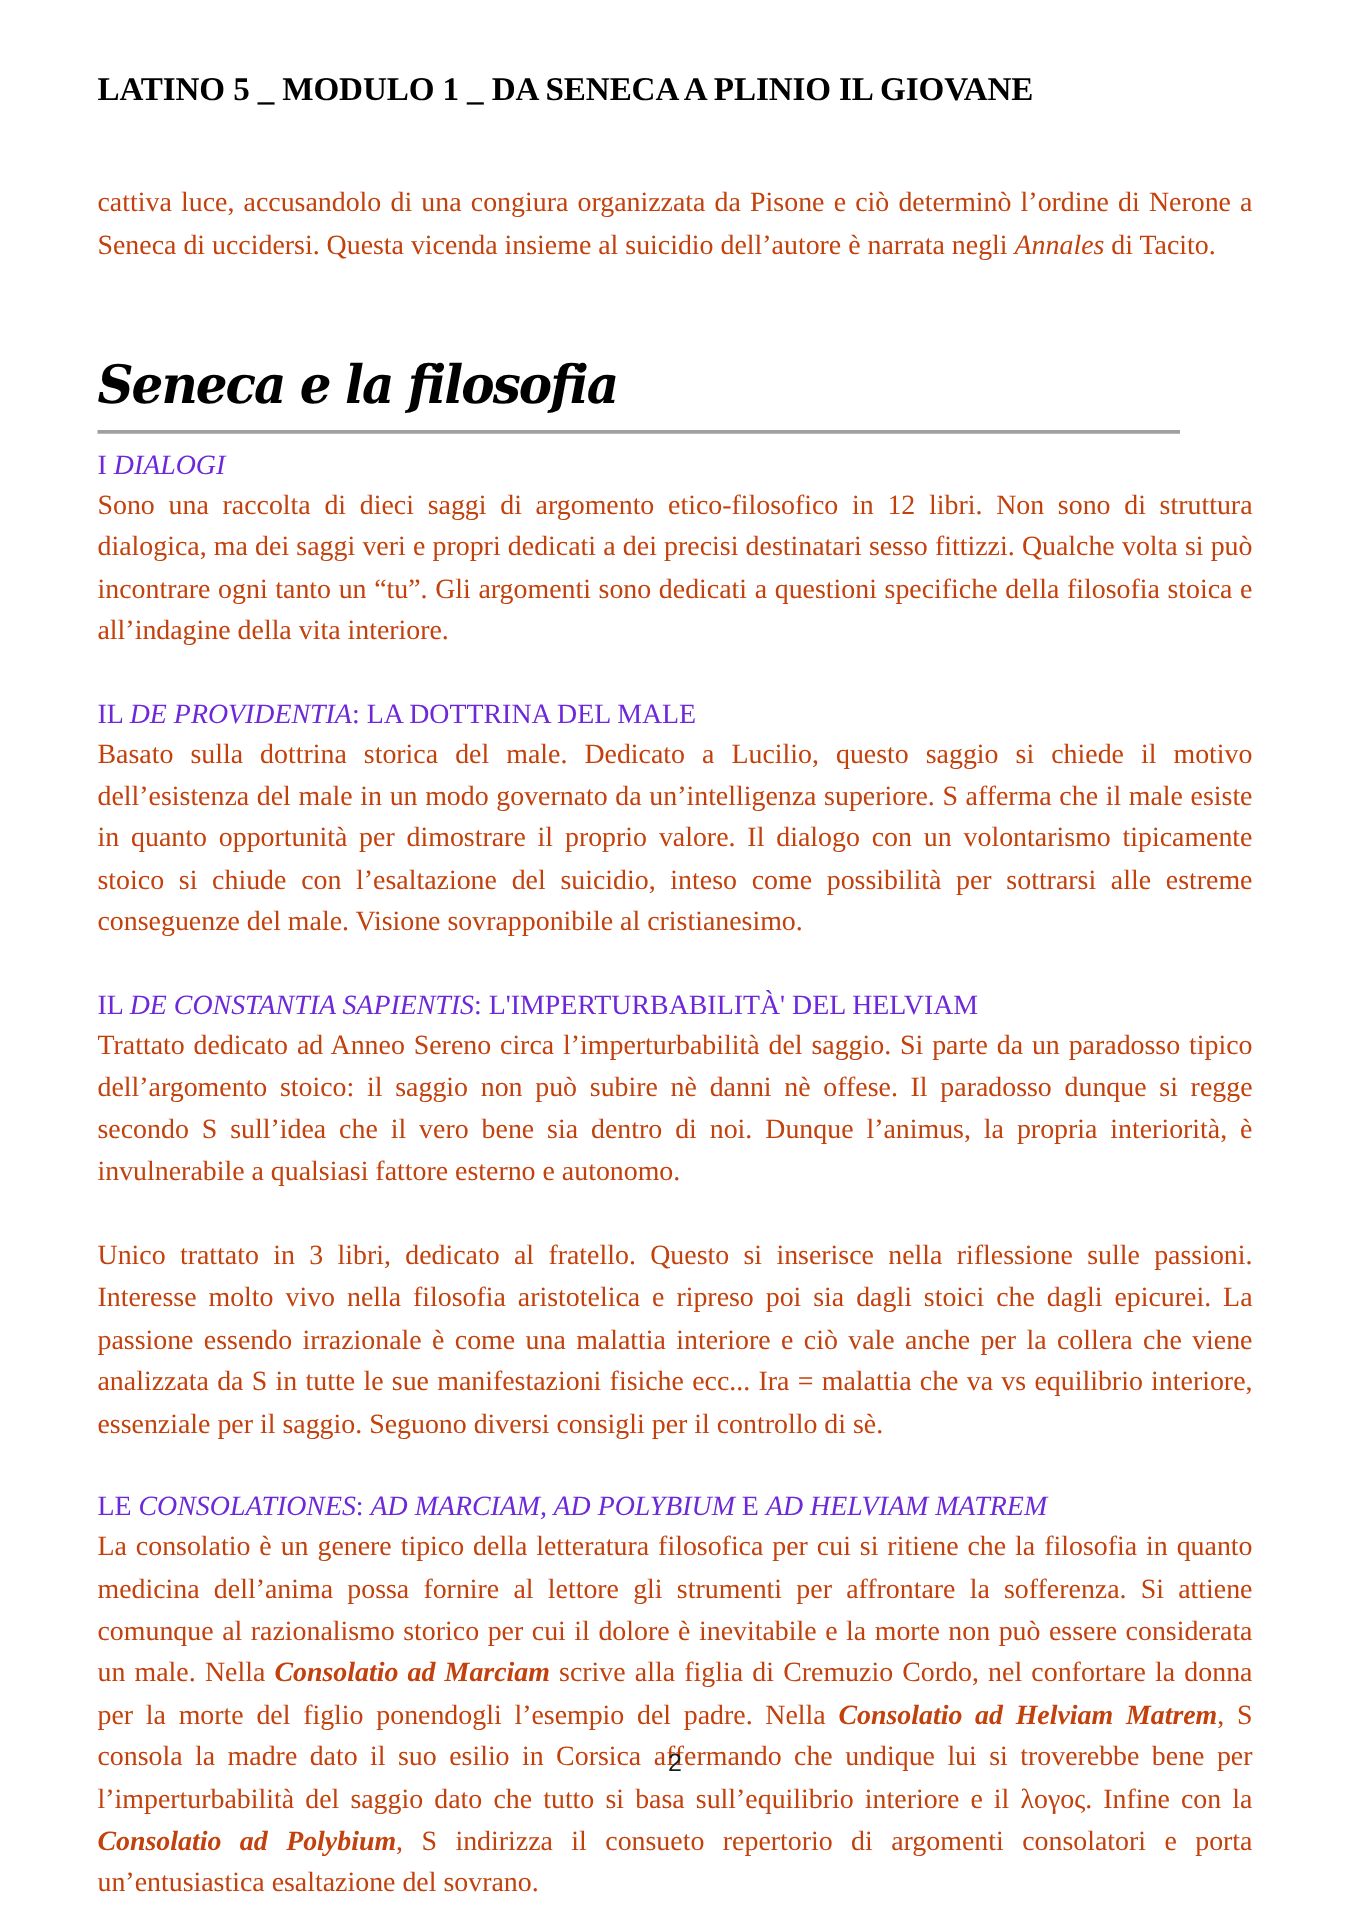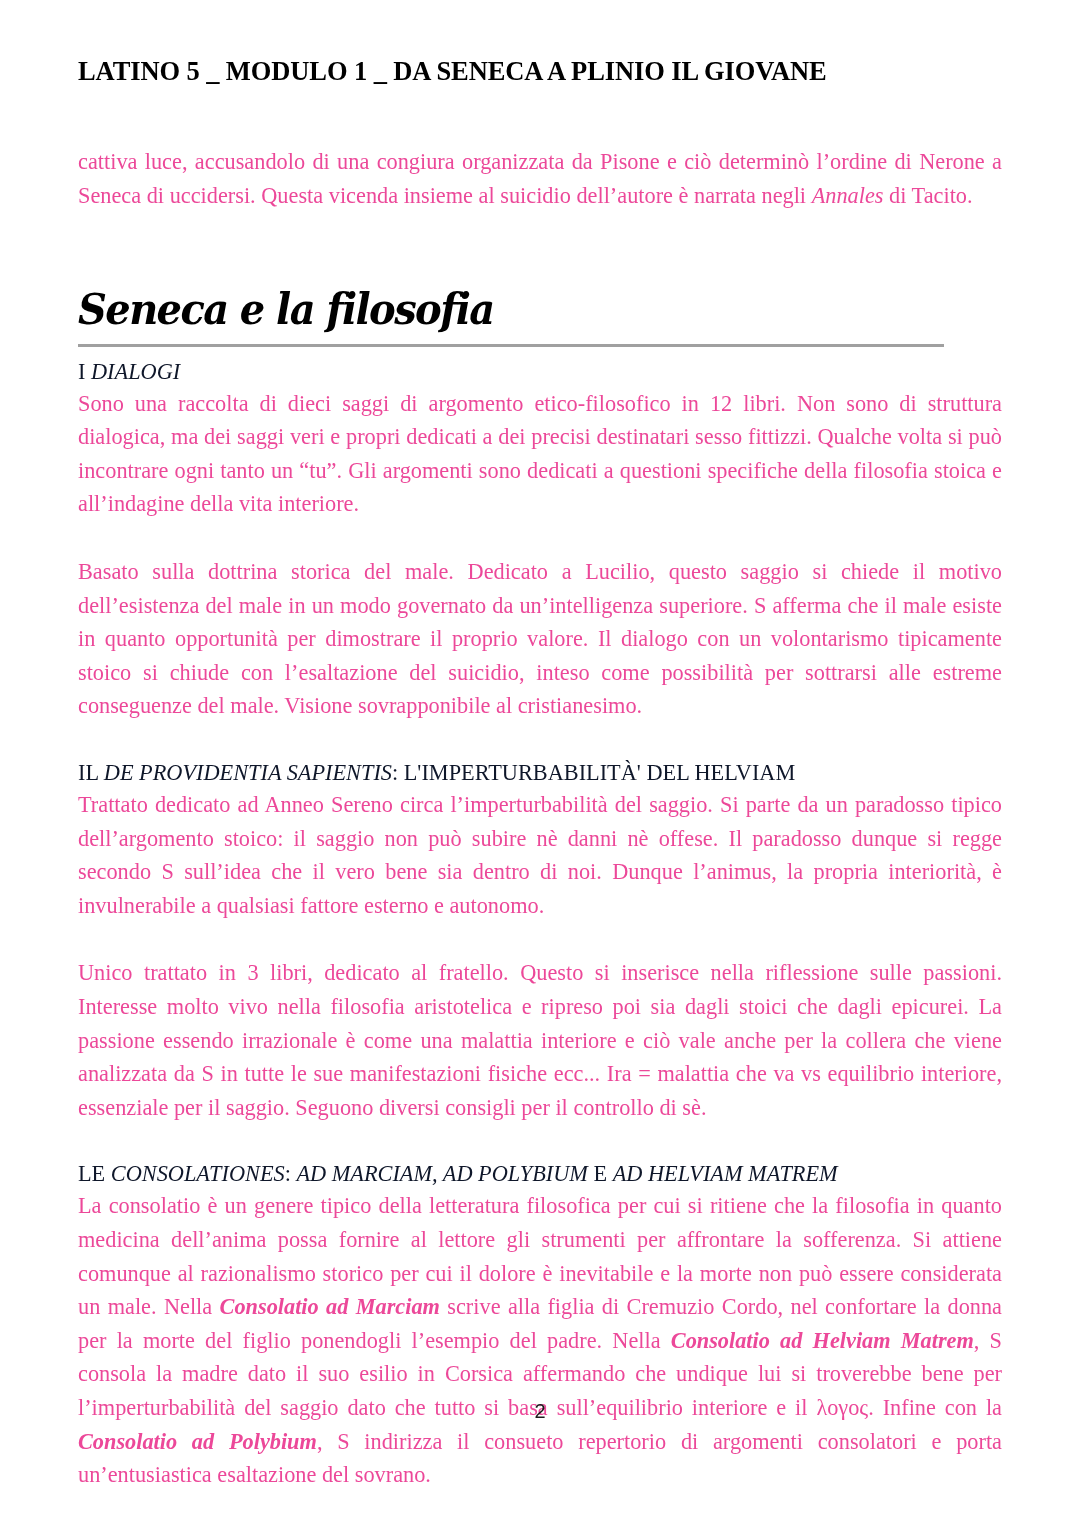--- a/index.html
+++ b/index.html
@@ -42,21 +42,21 @@
     color: #000000;
   }
 
   
   .para {
     font-size: 22.3px;
     line-height: 33.6px;
     text-align: justify;
     text-justify: inter-word;
     margin: 0;
-    color: #ec4899;
+    color: #c2410c;
     hyphens: none;
     font-family: Liberation Serif, serif;
   }
 
   .spacer-lg { height: 59px; }
   .spacer-md { height: 34px; }
 
   
   .script-heading {
     font-family: "DejaVu Serif", serif;
@@ -77,21 +77,21 @@
     background: #a0a0a0;
     margin-top: 14px;
     margin-bottom: 9px;
   }
 
   
   .sub-heading {
     font-size: 22.3px;
     line-height: 31px;
     margin: 0;
-    color: #0f172a;
+    color: #6d28d9;
     white-space: nowrap;
   }
   .sub-heading i { font-style: italic; }
 
   .para i { font-style: italic; }
   .para .bi { font-weight: bold; font-style: italic; }
 
   
   .page-number {
     position: absolute;
@@ -121,26 +121,27 @@
 
     <div class="script-heading">Seneca e la filosofia</div>
     <div class="heading-rule"></div>
 
     <p class="sub-heading"><span>I </span><i>DIALOGI</i></p>
 
     <p class="para">Sono una raccolta di dieci saggi di argomento etico-filosofico in 12 libri. Non sono di struttura dialogica, ma dei saggi veri e propri dedicati a dei precisi destinatari sesso fittizzi. Qualche volta si può incontrare ogni tanto un “tu”. Gli argomenti sono dedicati a questioni specifiche della filosofia stoica e all’indagine della vita interiore.</p>
 
     <div class="spacer-md"></div>
 
+    <p class="sub-heading"><span>IL </span><i>DE PROVIDENTIA</i><span>: LA DOTTRINA DEL MALE</span></p>
 
     <p class="para">Basato sulla dottrina storica del male. Dedicato a Lucilio, questo saggio si chiede il motivo dell’esistenza del male in un modo governato da un’intelligenza superiore. S afferma che il male esiste in quanto opportunità per dimostrare il proprio valore. Il dialogo con un volontarismo tipicamente stoico si chiude con l’esaltazione del suicidio, inteso come possibilità per sottrarsi alle estreme conseguenze del male. Visione sovrapponibile al cristianesimo.</p>
 
     <div class="spacer-md"></div>
 
-    <p class="sub-heading"><span>IL </span><i>DE PROVIDENTIA SAPIENTIS</i><span>: L'IMPERTURBABILITÀ' DEL HELVIAM</span></p>
+    <p class="sub-heading"><span>IL </span><i>DE CONSTANTIA SAPIENTIS</i><span>: L'IMPERTURBABILITÀ' DEL HELVIAM</span></p>
 
     <p class="para">Trattato dedicato ad Anneo Sereno circa l’imperturbabilità del saggio. Si parte da un paradosso tipico dell’argomento stoico: il saggio non può subire nè danni nè offese. Il paradosso dunque si regge secondo S sull’idea che il vero bene sia dentro di noi. Dunque l’animus, la propria interiorità, è invulnerabile a qualsiasi fattore esterno e autonomo.</p>
 
     <div class="spacer-md"></div>
 
 
     <p class="para">Unico trattato in 3 libri, dedicato al fratello. Questo si inserisce nella riflessione sulle passioni. Interesse molto vivo nella filosofia aristotelica e ripreso poi sia dagli stoici che dagli epicurei. La passione essendo irrazionale è come una malattia interiore e ciò vale anche per la collera che viene analizzata da S in tutte le sue manifestazioni fisiche ecc... Ira = malattia che va vs equilibrio interiore, essenziale per il saggio. Seguono diversi consigli per il controllo di sè.</p>
 
     <div class="spacer-md"></div>
 

